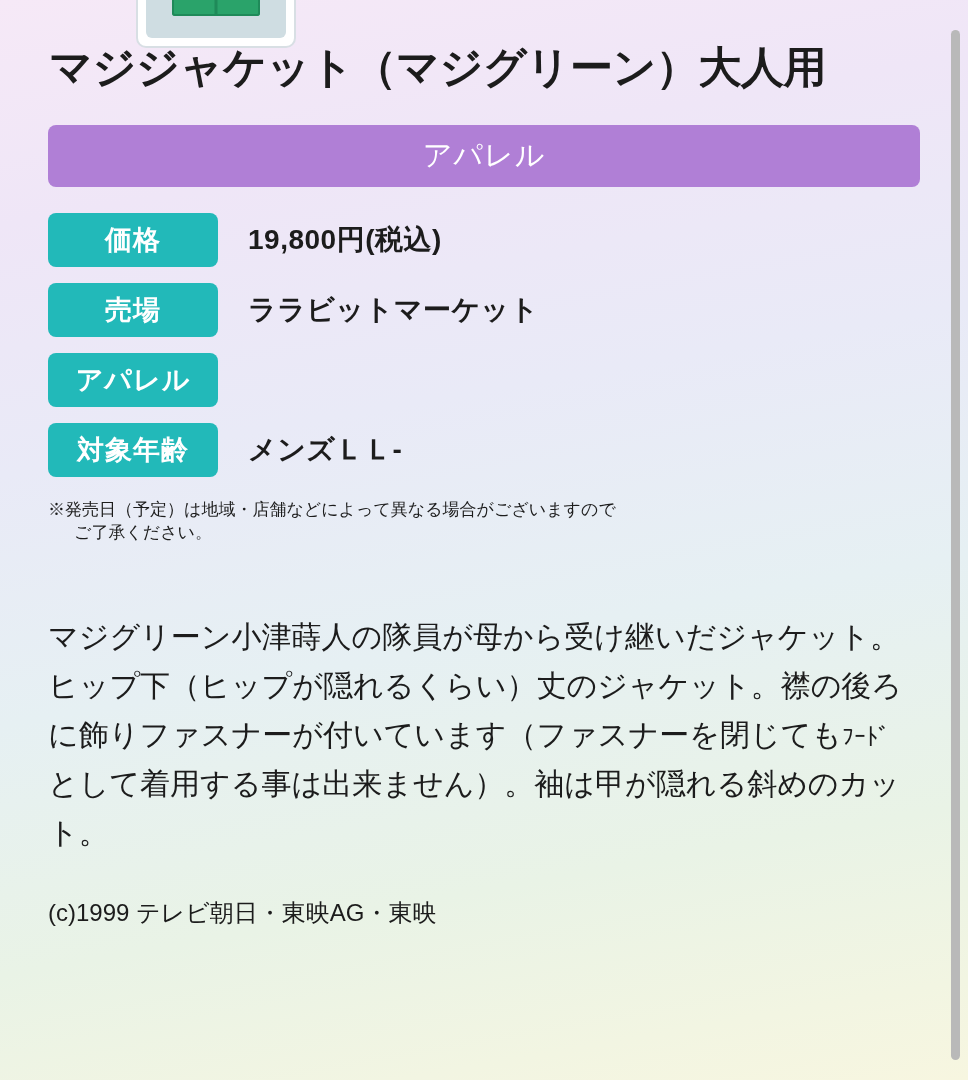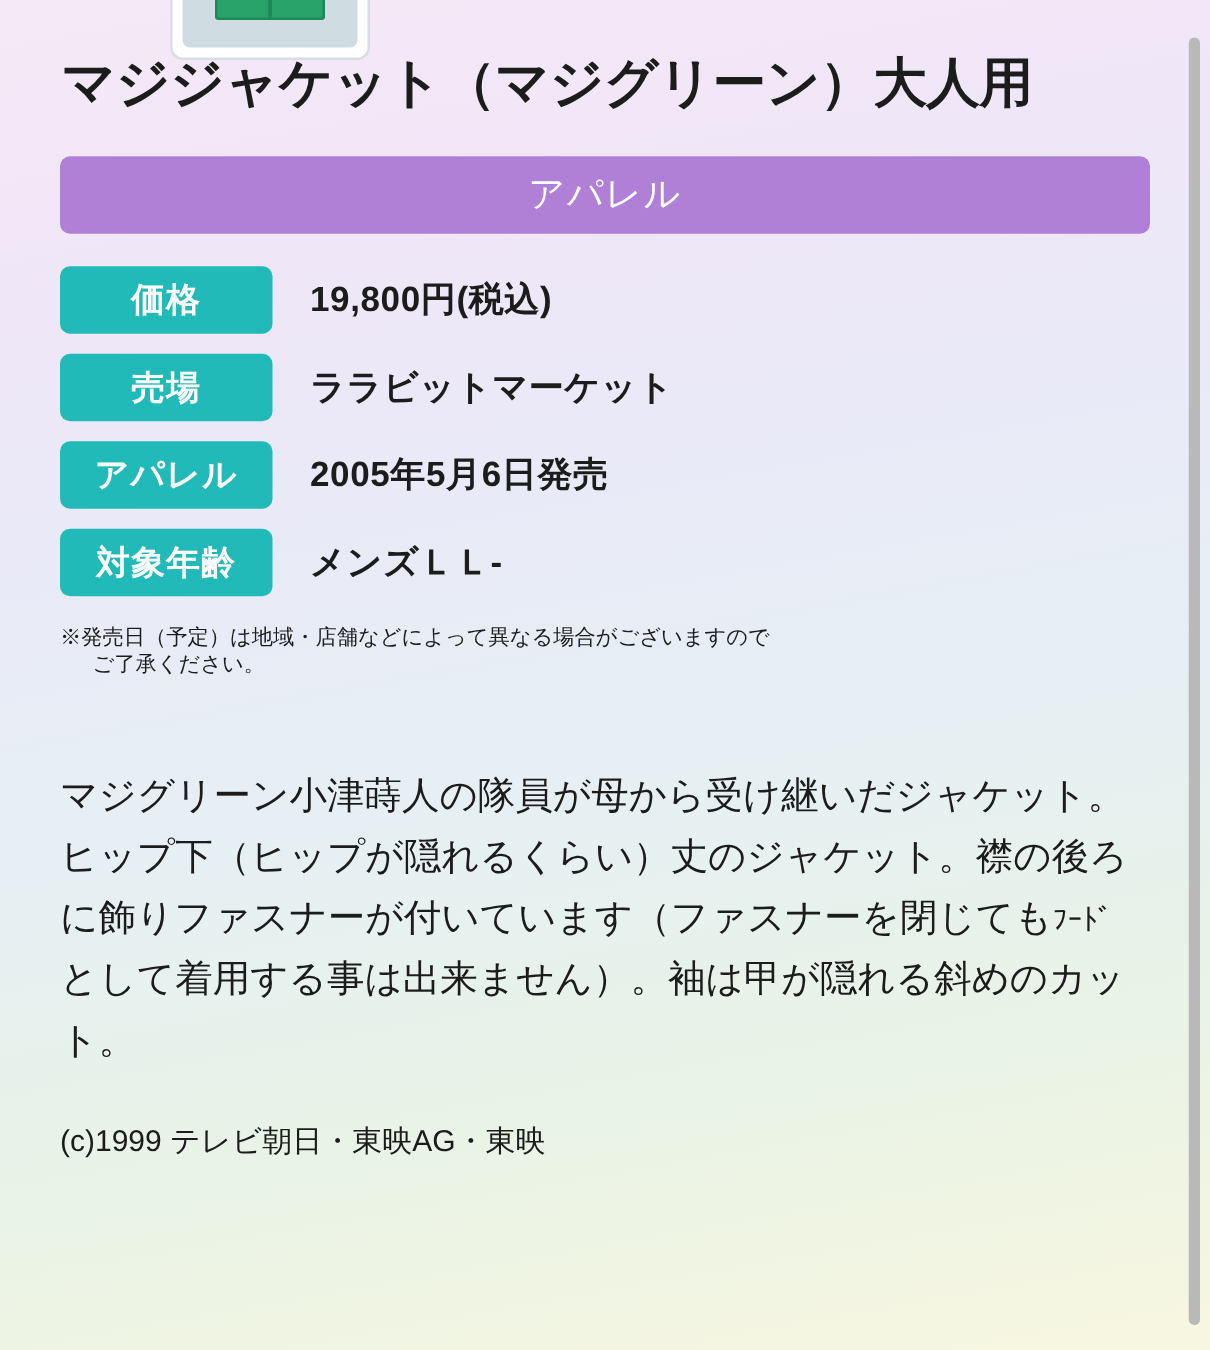--- a/index.html
+++ b/index.html
@@ -215,21 +215,20 @@
         <div class="spec-value">19,800円(税込)</div>
       </div>
 
       <div class="spec-row">
         <div class="spec-label">売場</div>
         <div class="spec-value">ララビットマーケット</div>
       </div>
 
       <div class="spec-row">
         <div class="spec-label">アパレル</div>
-        <div class="spec-value">2005年5月6日発売</div>
       </div>
 
       <div class="spec-row">
         <div class="spec-label">対象年齢</div>
         <div class="spec-value">メンズＬＬ-</div>
       </div>
 
     </div>
 
     <div class="note">

